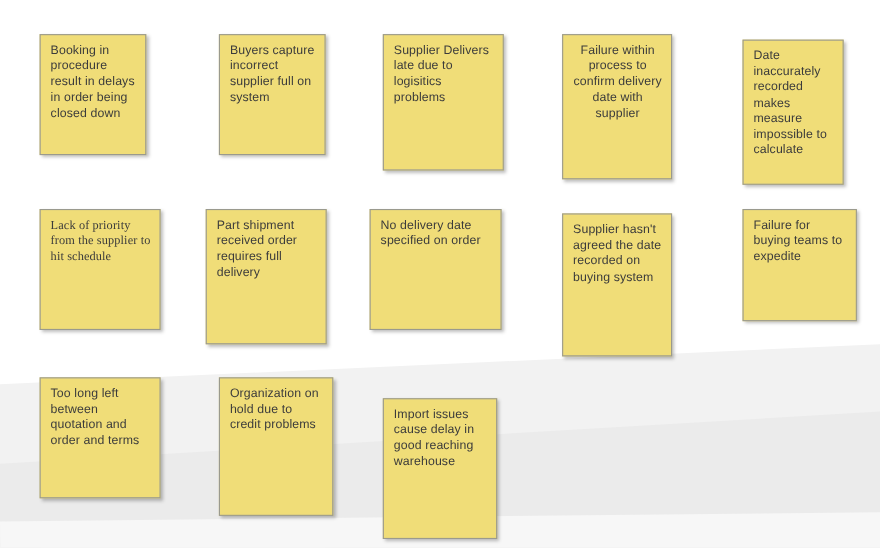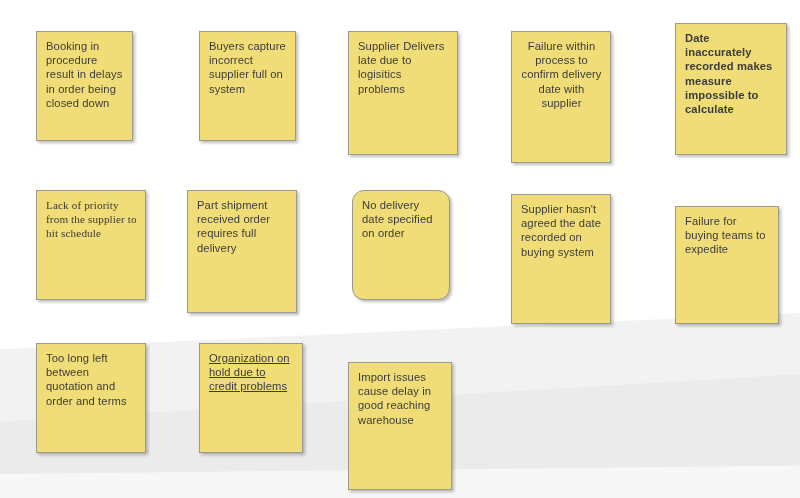--- a/index.html
+++ b/index.html
@@ -88,24 +88,24 @@
   <div class="band band-a"></div>
   <div class="band band-c"></div>
   <div class="band band-b"></div>
   <div class="band band-d"></div>
 
   <div id="notes-layer">
       <div class="note" style="left: 36px; top: 31px; width: 97px; height: 110px;">Booking in procedure result in delays in order being closed down</div>
       <div class="note" style="left: 199px; top: 31px; width: 97px; height: 110px;">Buyers capture incorrect supplier full on system</div>
       <div class="note" style="left: 348px; top: 31px; width: 110px; height: 124px;">Supplier Delivers late due to logisitics problems</div>
       <div class="note" style="left: 511px; top: 31px; width: 100px; height: 132px; text-align: center;">Failure within process to confirm delivery date with supplier</div>
-      <div class="note" style="left: 675px; top: 23px; width: 112px; height: 132px; font-weight: bold;">Date inaccurately recorded makes measure impossible to calculate</div>
+      <div class="note" style="left: 675px; top: 36px; width: 92px; height: 132px;">Date inaccurately recorded makes measure impossible to calculate</div>
       <div class="note" style="left: 36px; top: 190px; width: 110px; height: 110px; font-family: Liberation Serif, serif;">Lack of priority from the supplier to hit schedule</div>
       <div class="note" style="left: 187px; top: 190px; width: 110px; height: 123px;">Part shipment received order requires full delivery</div>
-      <div class="note" style="left: 352px; top: 190px; width: 98px; height: 110px; border-radius: 12px;">No delivery date specified on order</div>
+      <div class="note" style="left: 336px; top: 190px; width: 120px; height: 110px;">No delivery date specified on order</div>
       <div class="note" style="left: 511px; top: 194px; width: 100px; height: 130px;">Supplier hasn't agreed the date recorded on buying system</div>
-      <div class="note" style="left: 675px; top: 190px; width: 104px; height: 118px; margin-top: 16px;">Failure for buying teams to expedite</div>
+      <div class="note" style="left: 675px; top: 190px; width: 104px; height: 102px;">Failure for buying teams to expedite</div>
       <div class="note" style="left: 36px; top: 343px; width: 110px; height: 110px;">Too long left between quotation and order and terms</div>
-      <div class="note" style="left: 199px; top: 343px; width: 104px; height: 110px; text-decoration: underline;">Organization on hold due to credit problems</div>
+      <div class="note" style="left: 199px; top: 343px; width: 104px; height: 126px;">Organization on hold due to credit problems</div>
       <div class="note" style="left: 348px; top: 343px; width: 104px; height: 128px; margin-top: 19px;">Import issues cause delay in good reaching warehouse</div>
     </div>
 
 </div>
 
 </body></html>

